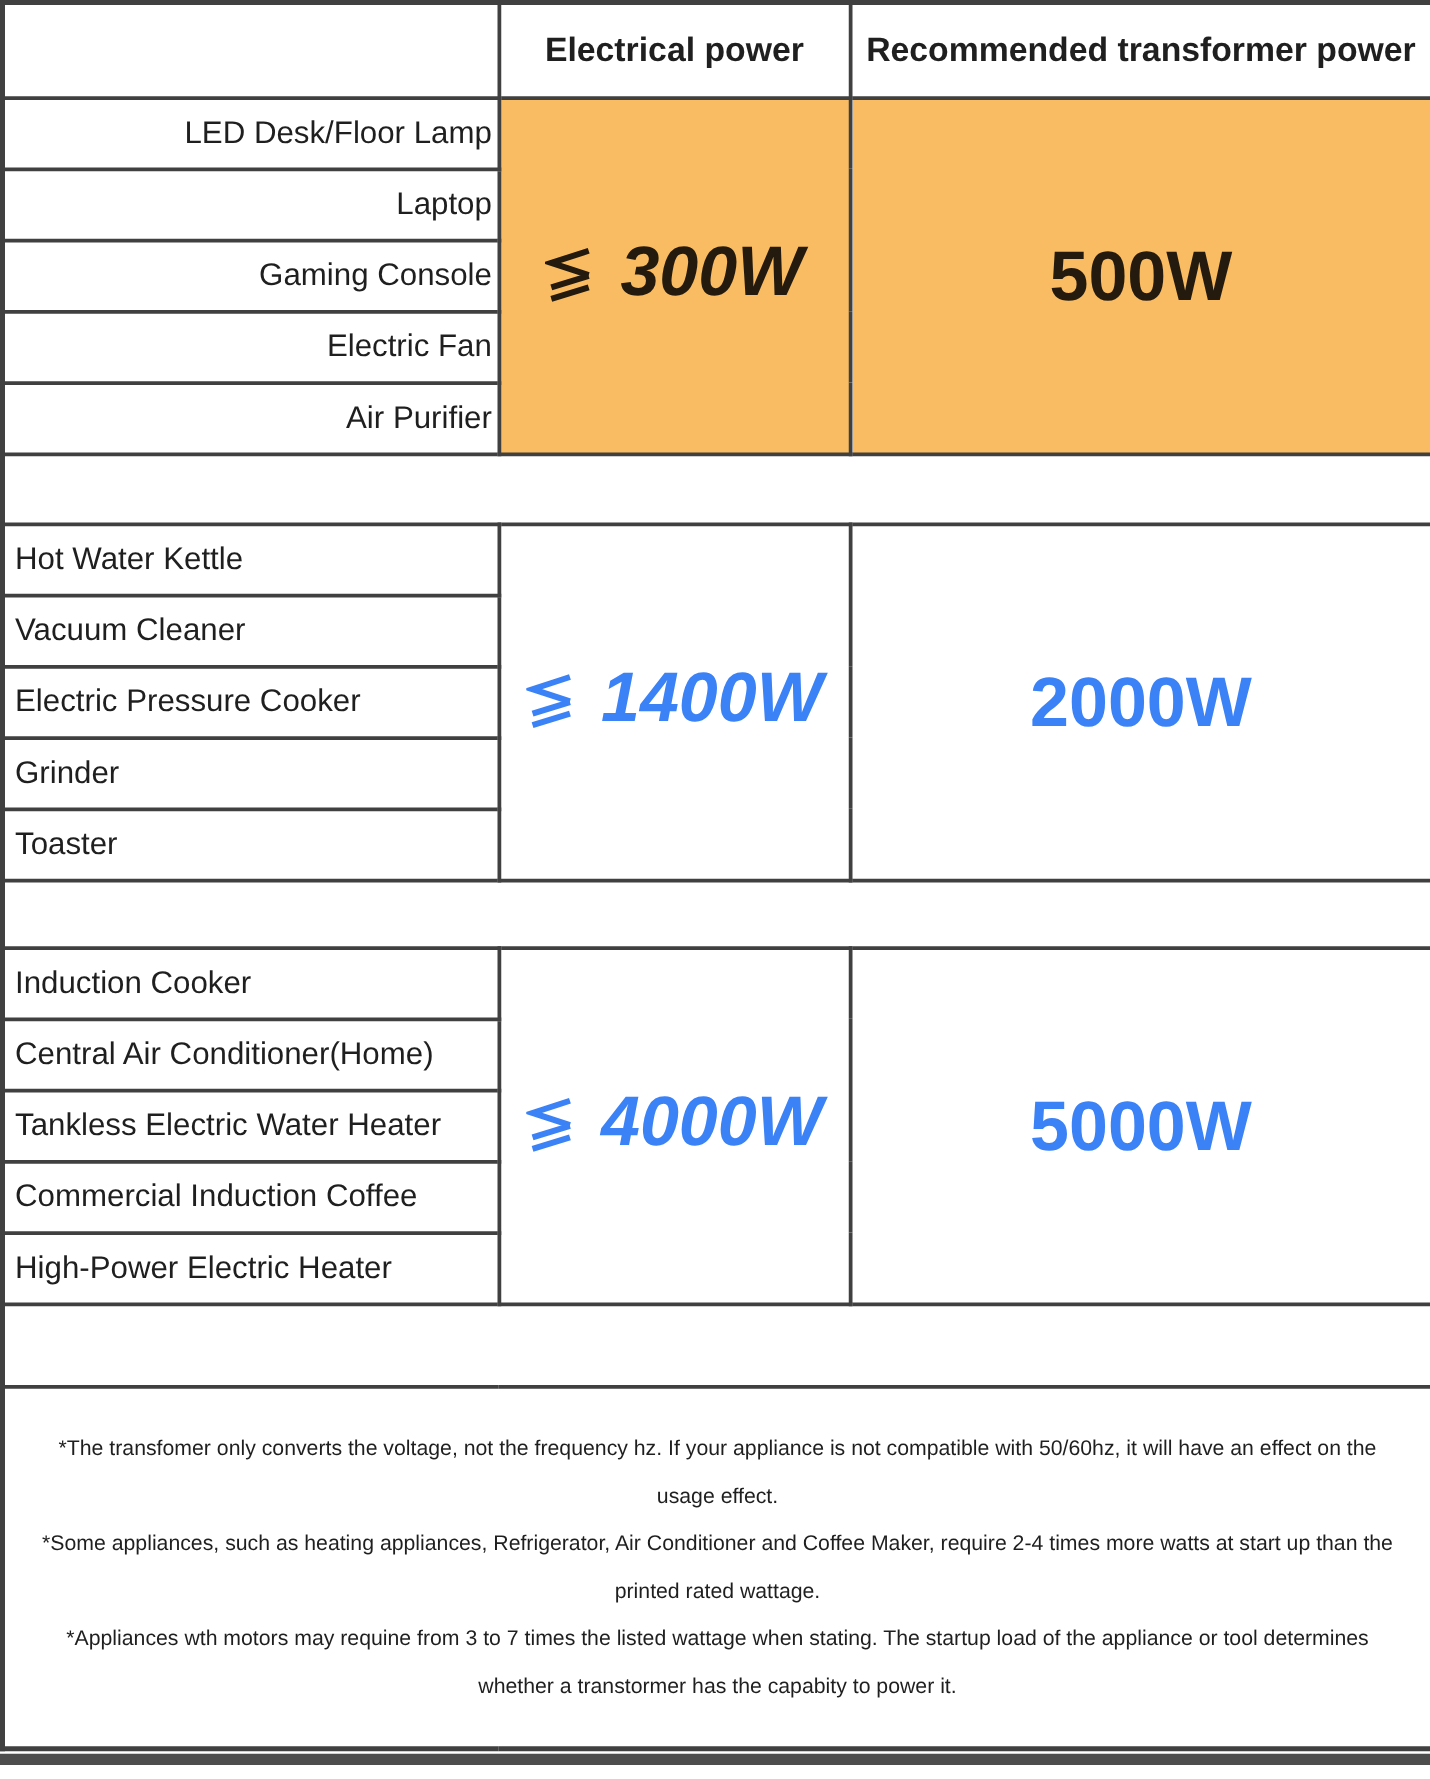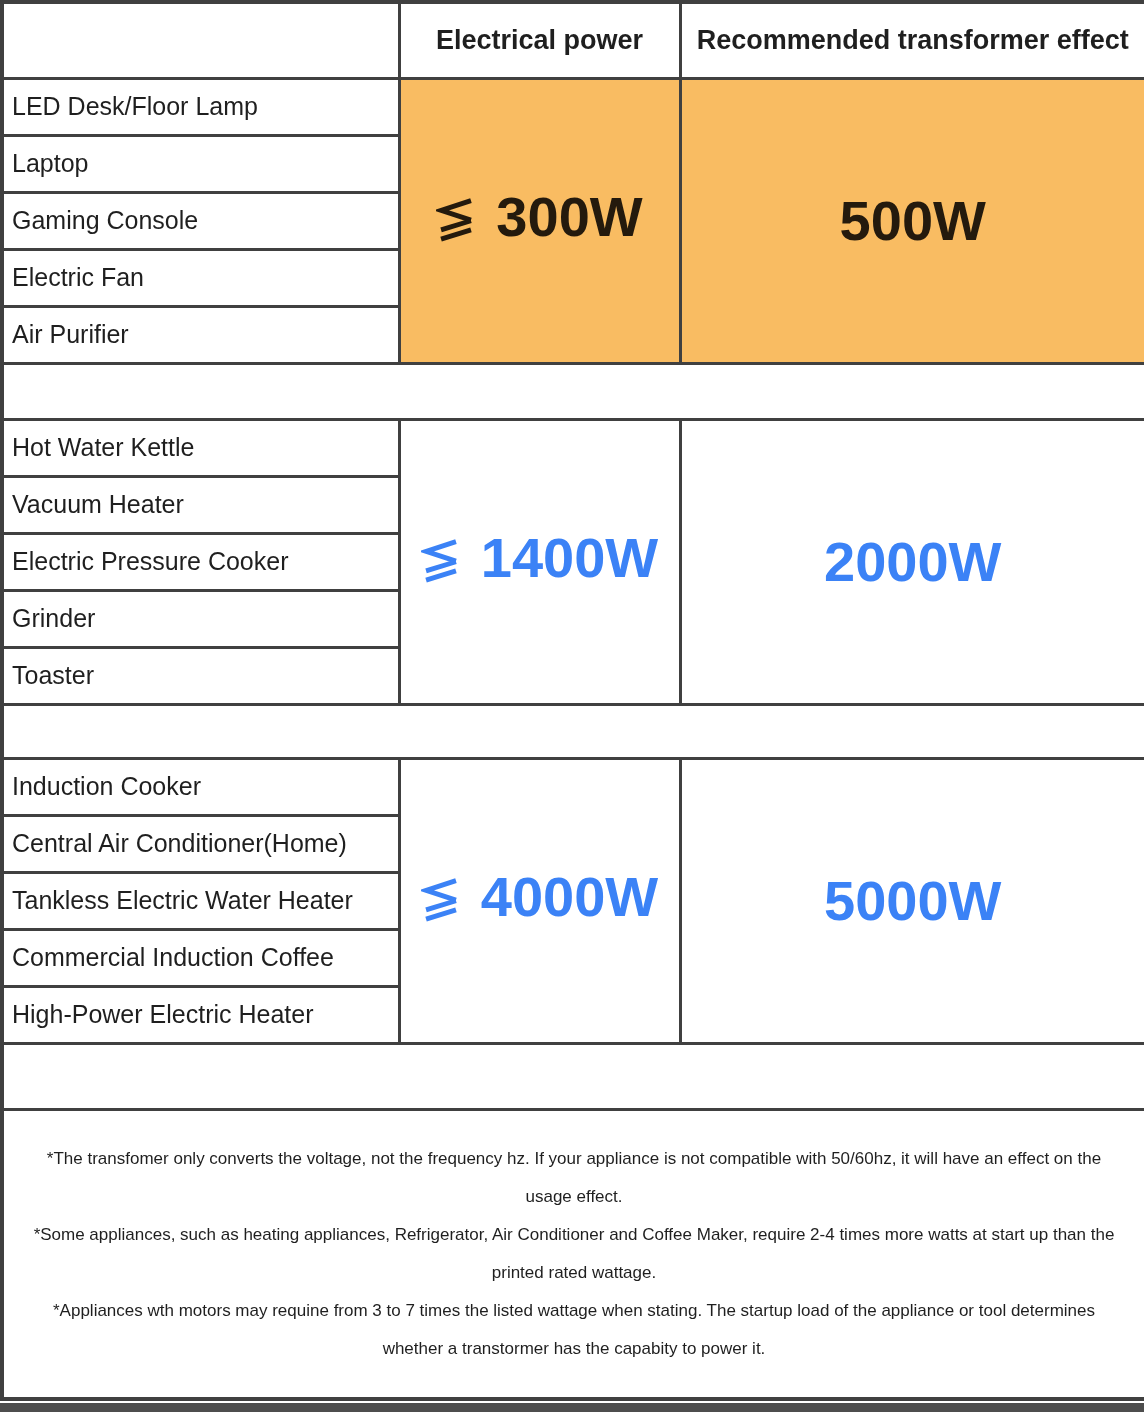--- a/index.html
+++ b/index.html
@@ -32,29 +32,29 @@
     height:57px;
     font-size:25px;
     padding:0 4px 0 8px;
     vertical-align:middle;
     background:#ffffff;
     color:#1f1f1f;
     white-space:nowrap;
   }
   
   .group-hl td{background:#F9BC62;}
-  .group-hl td.appliance-cell{color:#4a2b10;}
+  .group-hl td.appliance-cell{color:#4a2b10;text-align:right;}
   .group-hl td.power-cell{background:#F9BC62; color:#241a0d;}
 
   td.power-cell{
     text-align:center; vertical-align:middle;
     font-weight:bold; font-size:56px; color:#3b82f6;
     background:#ffffff;
   }
-  .power-wrap{display:inline-flex; align-items:center; justify-content:space-between; gap:18px; line-height:1;}
+  .power-wrap{display:inline-flex; align-items:center; justify-content:space-between; gap:18px; line-height:1;font-style:italic;}
   .lte-icon{display:inline-block; margin-right:2px; position:relative; top:2px;}
 
   
   tr.spacer-row td{border:none; background:#ffffff;}
   td.spacer-1{height:56px;}
   td.spacer-2{height:54px;}
   td.spacer-3{height:66px;}
 
   
   tr.notes-row td{height:290px; vertical-align:middle; background:#ffffff;}
@@ -82,21 +82,21 @@
     <colgroup>
         <col class="c1">
         <col class="c2">
         <col class="c3">
       </colgroup>
 
     <tbody>
         <tr class="header-row">
       <td><span class="header-label"></span></td>
       <td><span class="header-label">Electrical power</span></td>
-      <td><span class="header-label">Recommended transformer effect</span></td>
+      <td><span class="header-label">Recommended transformer power</span></td>
     </tr>
 
     <tr class="appliance-row group-hl">
       <td class="appliance-cell">LED Desk/Floor Lamp</td>
       <td class="power-cell" rowspan="5">
         <span class="power-wrap">
           <svg class="lte-icon" width="40" height="46" viewBox="0 0 34 40" aria-hidden="true">
             <polyline points="30,4 4,12.5 30,21" fill="none" stroke="currentColor" stroke-width="4.2"></polyline>
             <line x1="4" y1="29.5" x2="30" y2="21.5" stroke="currentColor" stroke-width="4.2"></line>
             <line x1="4" y1="37.5" x2="30" y2="29.5" stroke="currentColor" stroke-width="4.2"></line>
@@ -135,21 +135,21 @@
             <line x1="4" y1="37.5" x2="30" y2="29.5" stroke="currentColor" stroke-width="4.2"></line>
           </svg>
           <span>1400W</span>
         </span>
       </td>
       <td class="power-cell" rowspan="5">
         <span>2000W</span>
       </td>
     </tr>
     <tr class="appliance-row">
-          <td class="appliance-cell">Vacuum Heater</td>
+          <td class="appliance-cell">Vacuum Cleaner</td>
         </tr>
     <tr class="appliance-row">
           <td class="appliance-cell">Electric Pressure Cooker</td>
         </tr>
     <tr class="appliance-row">
           <td class="appliance-cell">Grinder</td>
         </tr>
     <tr class="appliance-row">
           <td class="appliance-cell">Toaster</td>
         </tr>

